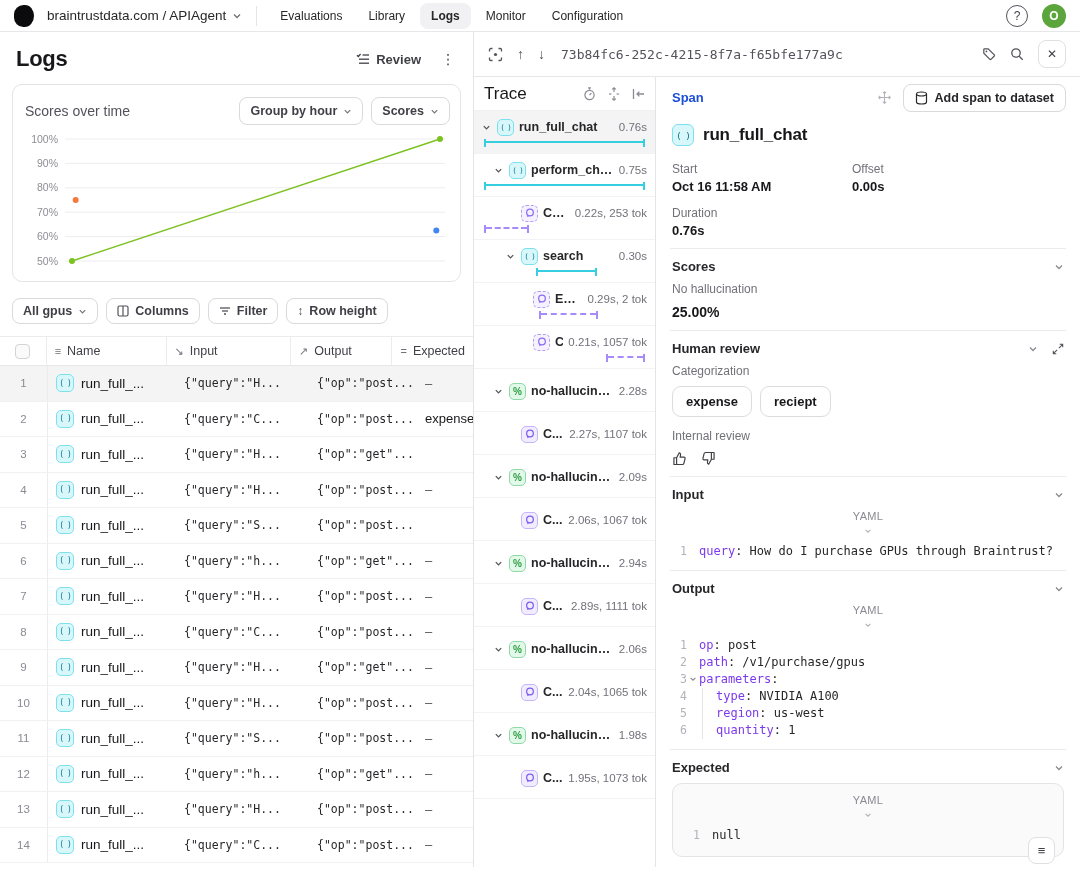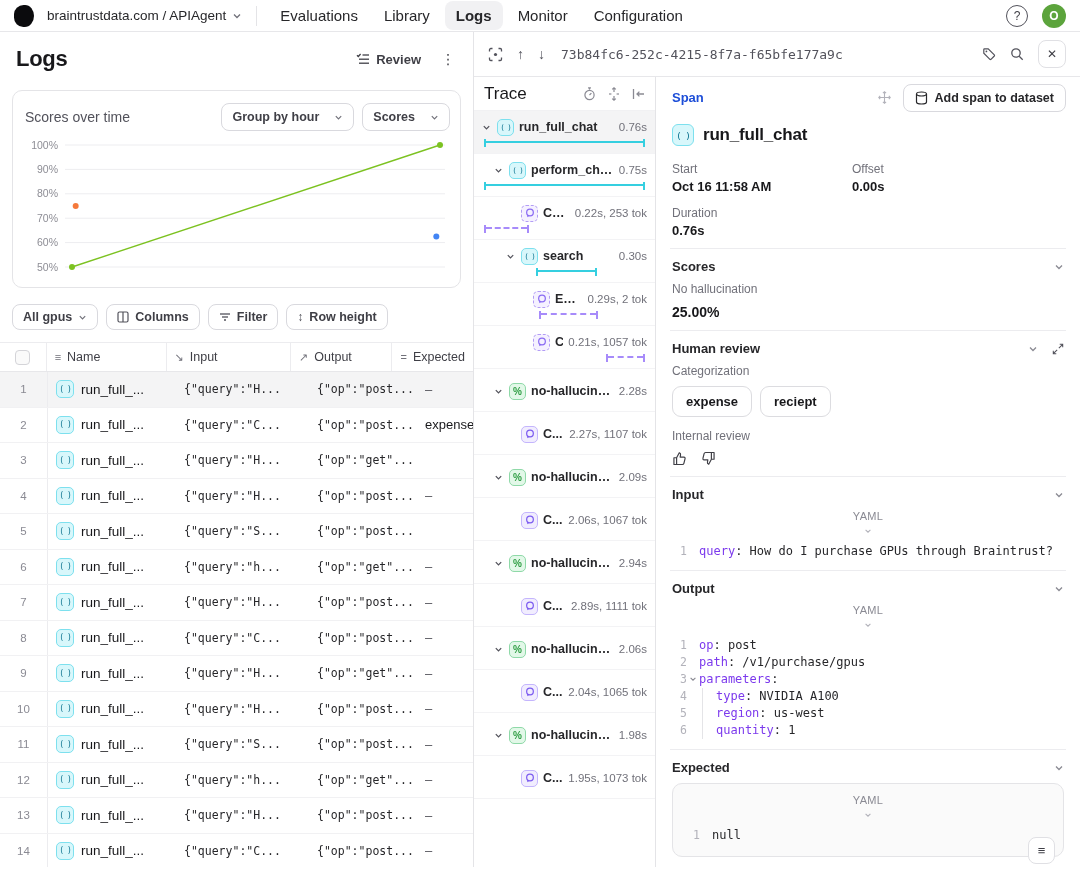--- a/index.html
+++ b/index.html
@@ -7,44 +7,44 @@
   body { font-family:"Liberation Sans", sans-serif; color:#18181b; background:#fff; font-size:13px; }
   svg { display:block; }
   button { font-family:inherit; background:#fff; border:none; cursor:pointer; color:#27272a; }
 
   
   .topnav { height:32px; display:flex; align-items:center; padding:0 14px; border-bottom:1px solid #e7e7ea; }
   .logo { width:20px; height:22px; background:#0b0b0d; border-radius:52% 48% 50% 50% / 46% 54% 54% 46%; margin-right:13px; }
   .workspace { display:flex; align-items:center; gap:6px; font-size:13.5px; color:#27272a; }
   .nav-divider { width:1px; height:20px; background:#e4e4e7; margin:0 12px 0 14px; }
   .navtabs { display:flex; align-items:center; gap:4px; }
-  .navtab { padding:6px 11px; border-radius:8px; font-size:15px; color:#27272a; }
+  .navtab { padding:6px 11px; border-radius:8px; font-size:12px; color:#27272a; }
   .navtab.active { background:#f1f1f3; font-weight:700; }
   .topnav .spacer { flex:1; }
   .help-btn { width:22px; height:22px; border:1.4px solid #52525b; border-radius:50%; display:flex; align-items:center; justify-content:center; font-size:12px; color:#3f3f46; margin-right:14px; background:#fff; }
   .avatar { width:24px; height:24px; border-radius:50%; background:#5ca43c; color:#fff; font-size:12px; font-weight:700; display:flex; align-items:center; justify-content:center; }
 
   
   .main { display:flex; height:835px; }
   .left-pane { width:474px; border-right:1px solid #e4e4e7; overflow:hidden; }
   .right-pane { flex:1; display:flex; flex-direction:column; }
 
   
   .left-head { display:flex; align-items:center; justify-content:space-between; padding:14px 14px 10px 16px; }
   .left-head h1 { font-size:22px; font-weight:700; letter-spacing:-0.3px; }
   .left-head .hr { display:flex; align-items:center; gap:16px; }
   .review-btn { display:flex; align-items:center; gap:6px; font-size:13px; font-weight:600; color:#3f3f46; background:none; }
   .kebab { font-size:14px; color:#3f3f46; padding:2px 4px; }
 
   
-  .chart-card { margin:8px 12px 14px 12px; border:1px solid #e4e4e7; border-radius:10px; padding:12px 10px 8px 12px; }
+  .chart-card { margin:2px 12px 14px 12px; border:1px solid #e4e4e7; border-radius:10px; padding:12px 10px 8px 12px; }
   .chart-head { display:flex; align-items:center; justify-content:space-between; margin-bottom:6px; }
   .chart-title { font-size:14px; color:#52525b; }
   .chart-ctls { display:flex; gap:8px; }
-  .pill-btn { display:flex; align-items:center; gap:15px; border:1px solid #d9d9de; border-radius:8px; padding:6px 10px; font-size:12.5px; font-weight:600; color:#3f3f46; background:#fff; }
+  .pill-btn { display:flex; align-items:center; gap:6px; border:1px solid #d9d9de; border-radius:8px; padding:6px 10px; font-size:12.5px; font-weight:600; color:#3f3f46; background:#fff; }
 
   
   .filter-bar { display:flex; gap:8px; padding:2px 12px 12px 12px; }
   .fbtn { display:flex; align-items:center; gap:6px; border:1px solid #d9d9de; border-radius:8px; padding:5px 10px; font-size:12.5px; font-weight:600; color:#3f3f46; background:#fff; }
   .fbtn .uni { font-size:12px; color:#52525b; }
 
   
   .thead { display:flex; align-items:center; height:30px; border-top:1px solid #ececef; border-bottom:1px solid #e7e7ea; font-size:12.5px; color:#3f3f46; }
   .thead .hcell { display:flex; align-items:center; gap:6px; padding:0 8px; border-left:1px solid #ececef; height:100%; }
   .thead .hico { color:#71717a; font-size:11px; }

